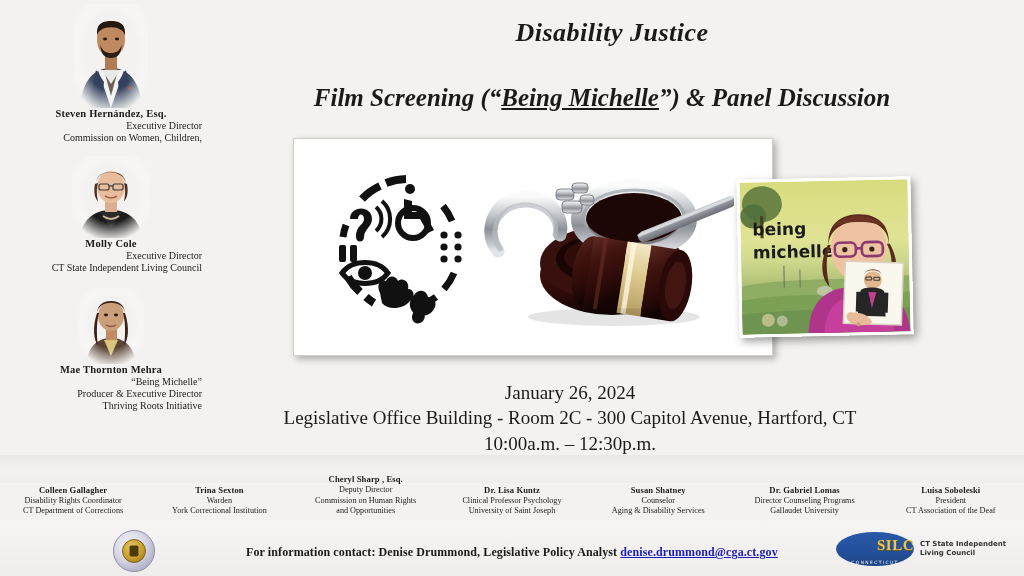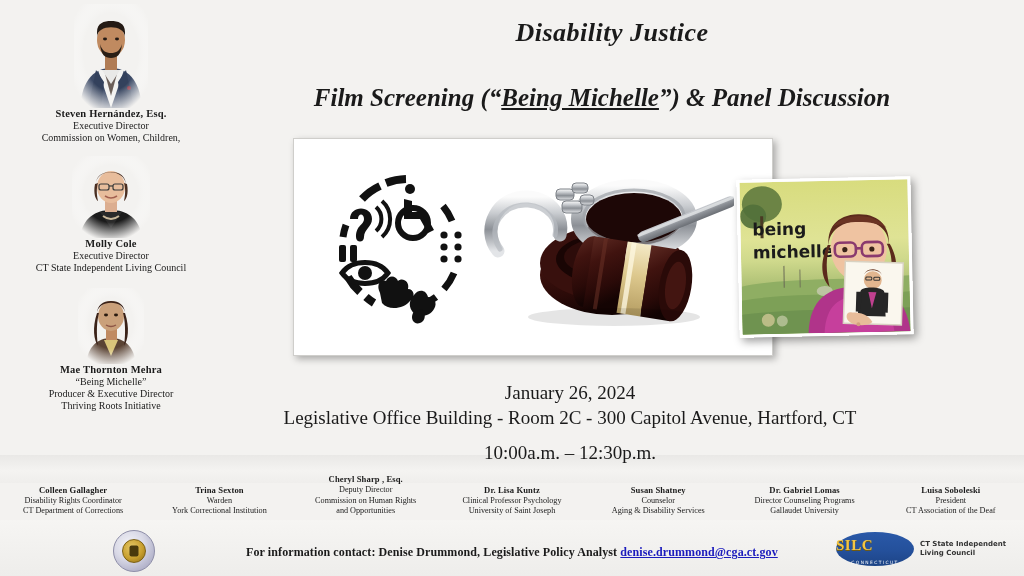--- a/index.html
+++ b/index.html
@@ -21,21 +21,21 @@
   .bg-band2{
     position:absolute;left:0;right:0;top:520px;height:56px;
     background:linear-gradient(to bottom,#f6f5f3 0%,#eeedeb 100%);
   }
 
   
   .speakers{position:absolute;left:0;top:4px;width:202px;}
   .speaker{text-align:center;margin-bottom:6px;padding-left:20px;}
   .speaker .photo{margin:0 auto;position:relative;}
   .sp-name{font-weight:bold;font-size:10.5px;letter-spacing:.2px;line-height:1.18;}
-  .sp-line{font-size:10px;line-height:1.18;}
+  .sp-line{font-size:10px;line-height:1.18;text-align:right;}
 
   
   .p1{width:74px;height:104px;}
   .p2{width:78px;height:82px;}
   .p3{width:66px;height:76px;}
 
   
   .title{
     position:absolute;left:210px;top:18px;width:804px;text-align:center;
     font-size:26px;font-weight:bold;font-style:italic;letter-spacing:.5px;
@@ -76,21 +76,21 @@
     font-family:"DejaVu Sans", sans-serif;font-size:17px;font-weight:600;line-height:1.35;}
   .poster-woman{position:absolute;right:-4px;bottom:0;width:108px;height:132px;}
 
   
   .event{
     position:absolute;left:200px;top:380px;width:740px;text-align:center;
     line-height:1.34;
   }
   .ev-date{font-size:19px;}
   .ev-place{font-size:19px;}
-  .ev-time{font-size:19px;margin-top:9px;}
+  .ev-time{font-size:19px;}
 
   
   .panelists{
     position:absolute;left:0;top:474px;width:1024px;
     display:flex;align-items:flex-end;
   }
   .panelist{flex:1 1 0;text-align:center;padding:0 3px;}
   .pl-name{font-weight:bold;font-size:8.6px;line-height:1.3;letter-spacing:.1px;}
   .pl-line{font-size:8.2px;line-height:1.3;}
 
@@ -113,21 +113,21 @@
   .cw-bot{font-size:4px;color:#4a4a60;letter-spacing:.3px;padding-top:1.5px;}
 
   .contact{position:absolute;left:246px;top:17px;font-size:12px;font-weight:bold;
     letter-spacing:.1px;white-space:nowrap;}
   .contact .email{color:#1b1bbd;text-decoration:underline;}
 
   .silc{position:absolute;left:836px;top:4px;display:flex;align-items:center;gap:6px;}
   .silc-oval{width:78px;height:34px;border-radius:50%;
     background:linear-gradient(to bottom,#2a59a8 0%,#24509b 55%,#1d4486 100%);
     position:relative;}
-  .silc-word{position:absolute;left:0;right:0;top:5px;text-align:left;
+  .silc-word{position:absolute;left:0;right:0;top:5px;text-align:right;
     color:#f2c544;font-family:"Liberation Serif",serif;font-weight:bold;font-size:15px;
     letter-spacing:.5px;text-shadow:0 1px 0 #7a5c00;}
   .silc-sub{position:absolute;left:0;right:0;bottom:1.5px;text-align:center;
     color:#ffffff;font-size:4.4px;letter-spacing:1.4px;font-family:"DejaVu Sans",sans-serif;}
   .silc-text{font-family:"DejaVu Sans",sans-serif;font-size:7px;font-weight:bold;color:#333;
     line-height:1.35;}
 </style>
 </head>
 <body>
 

